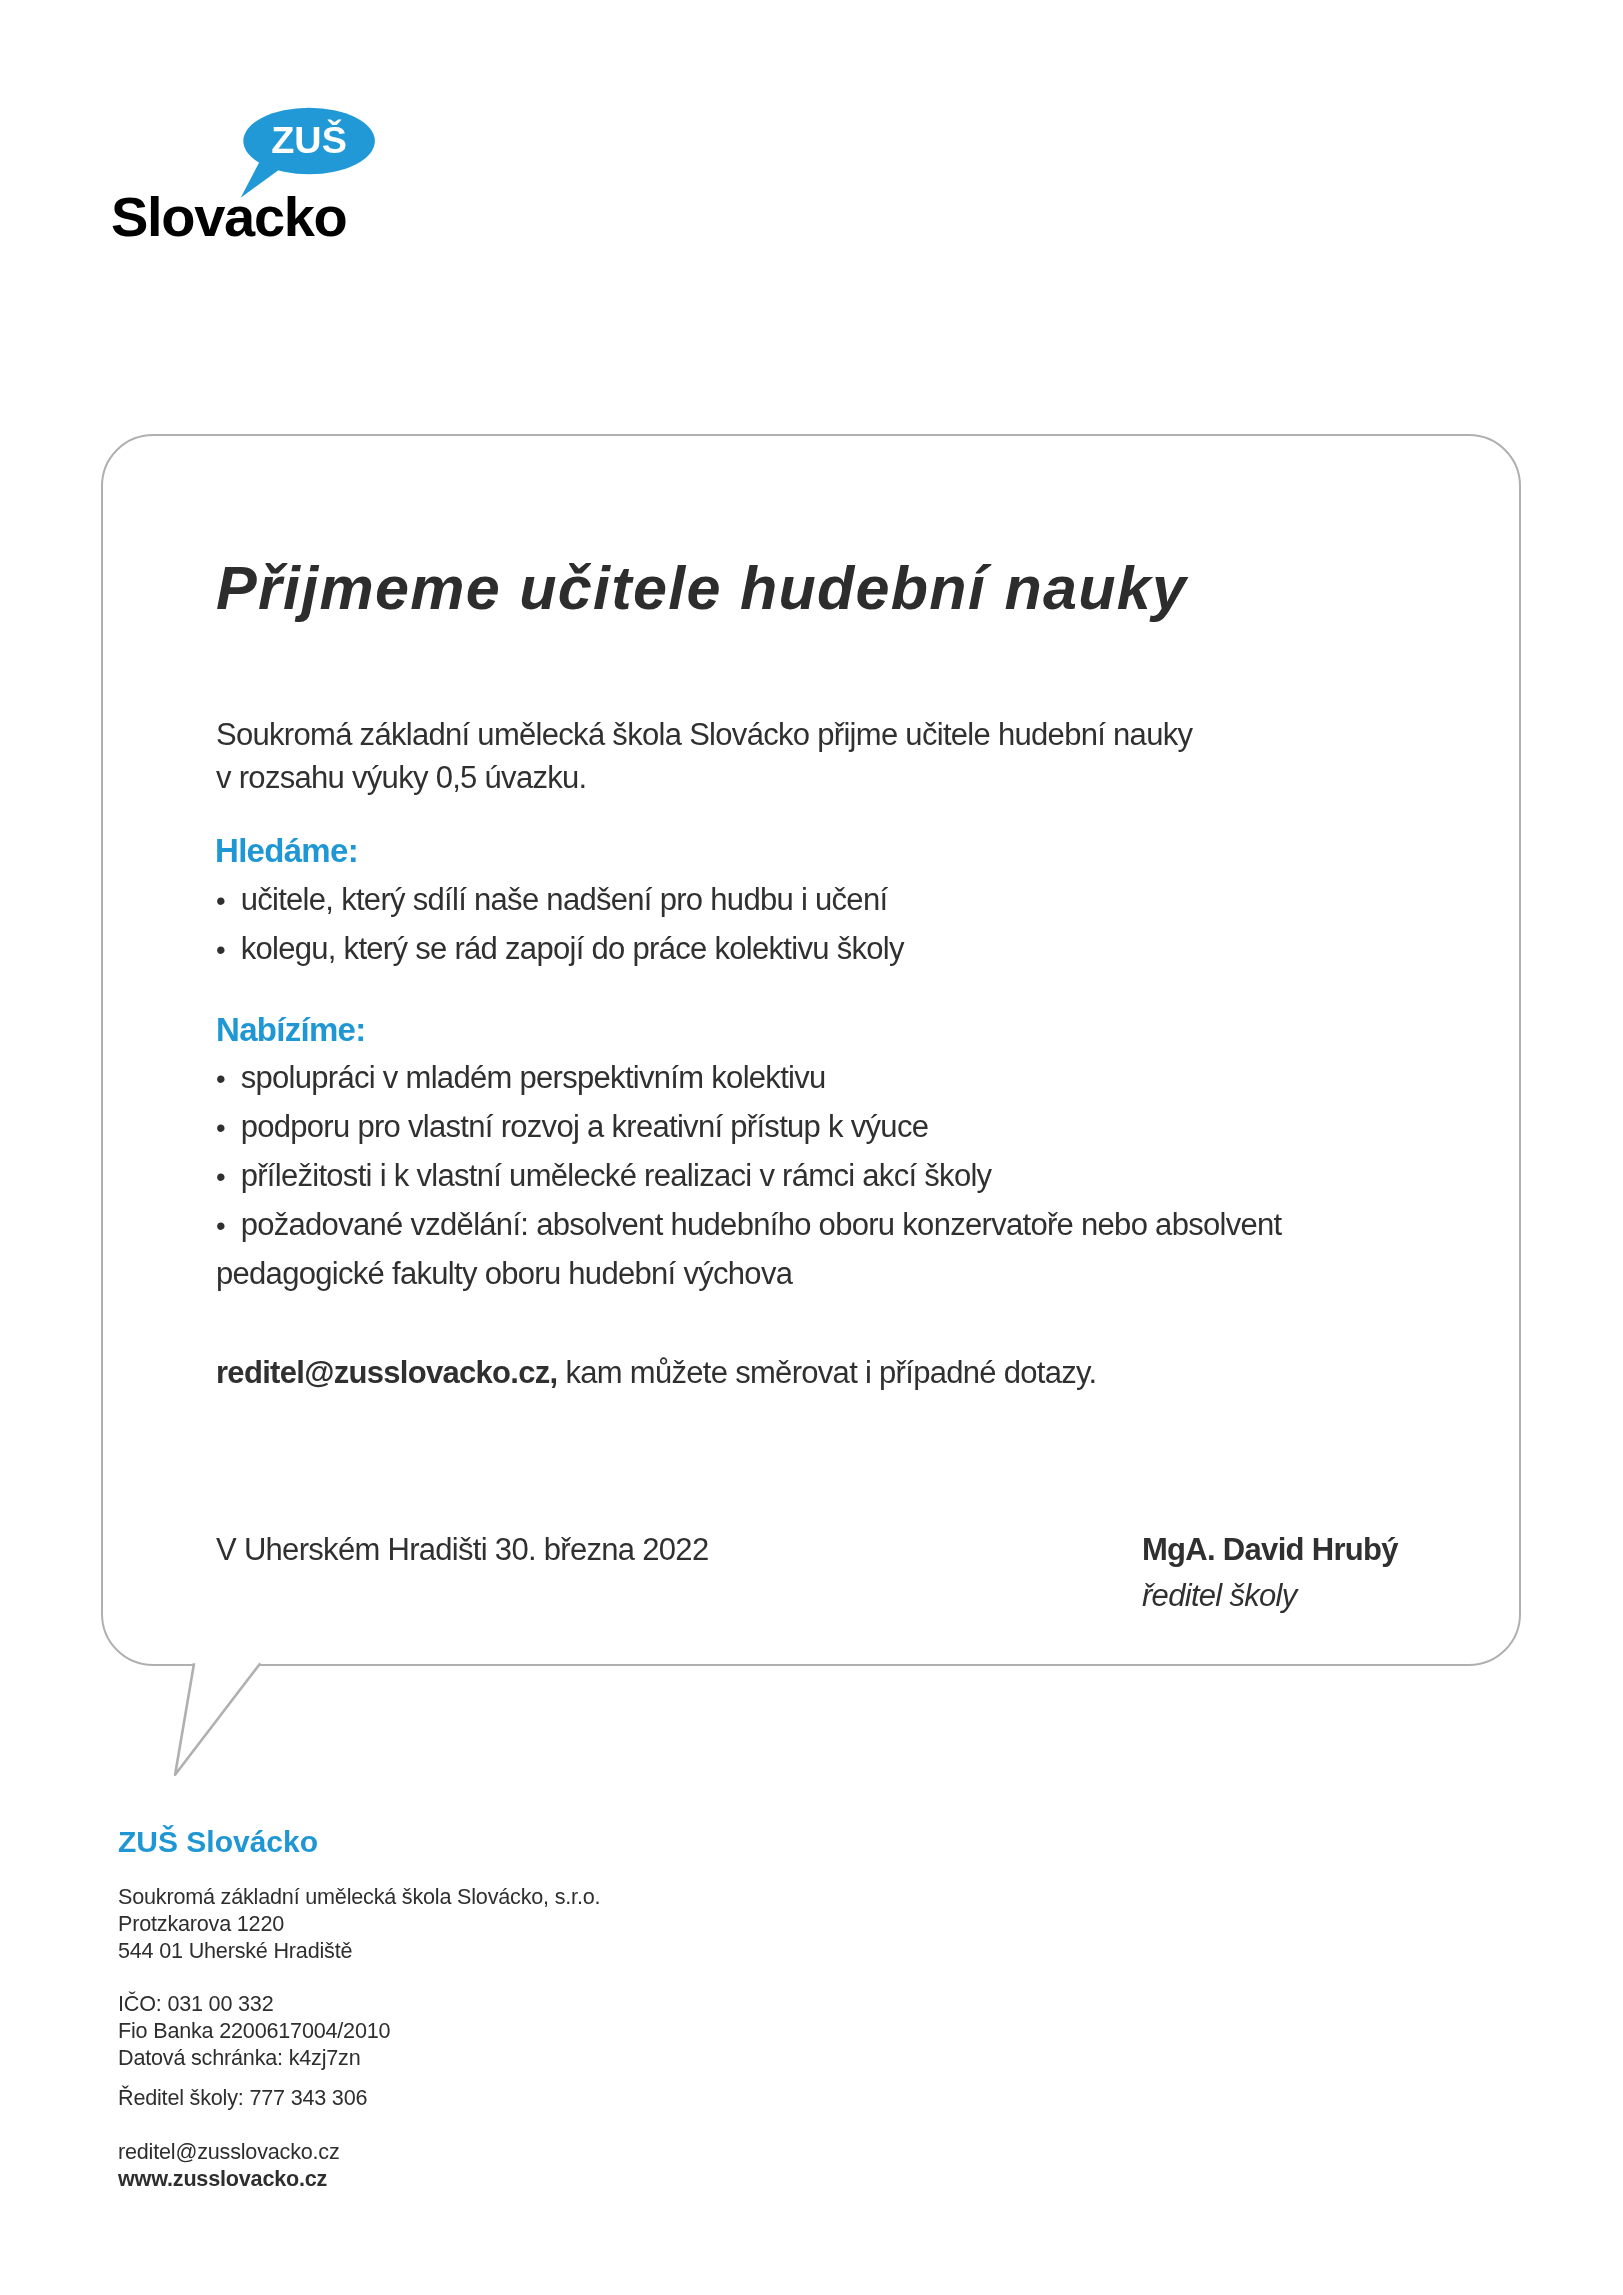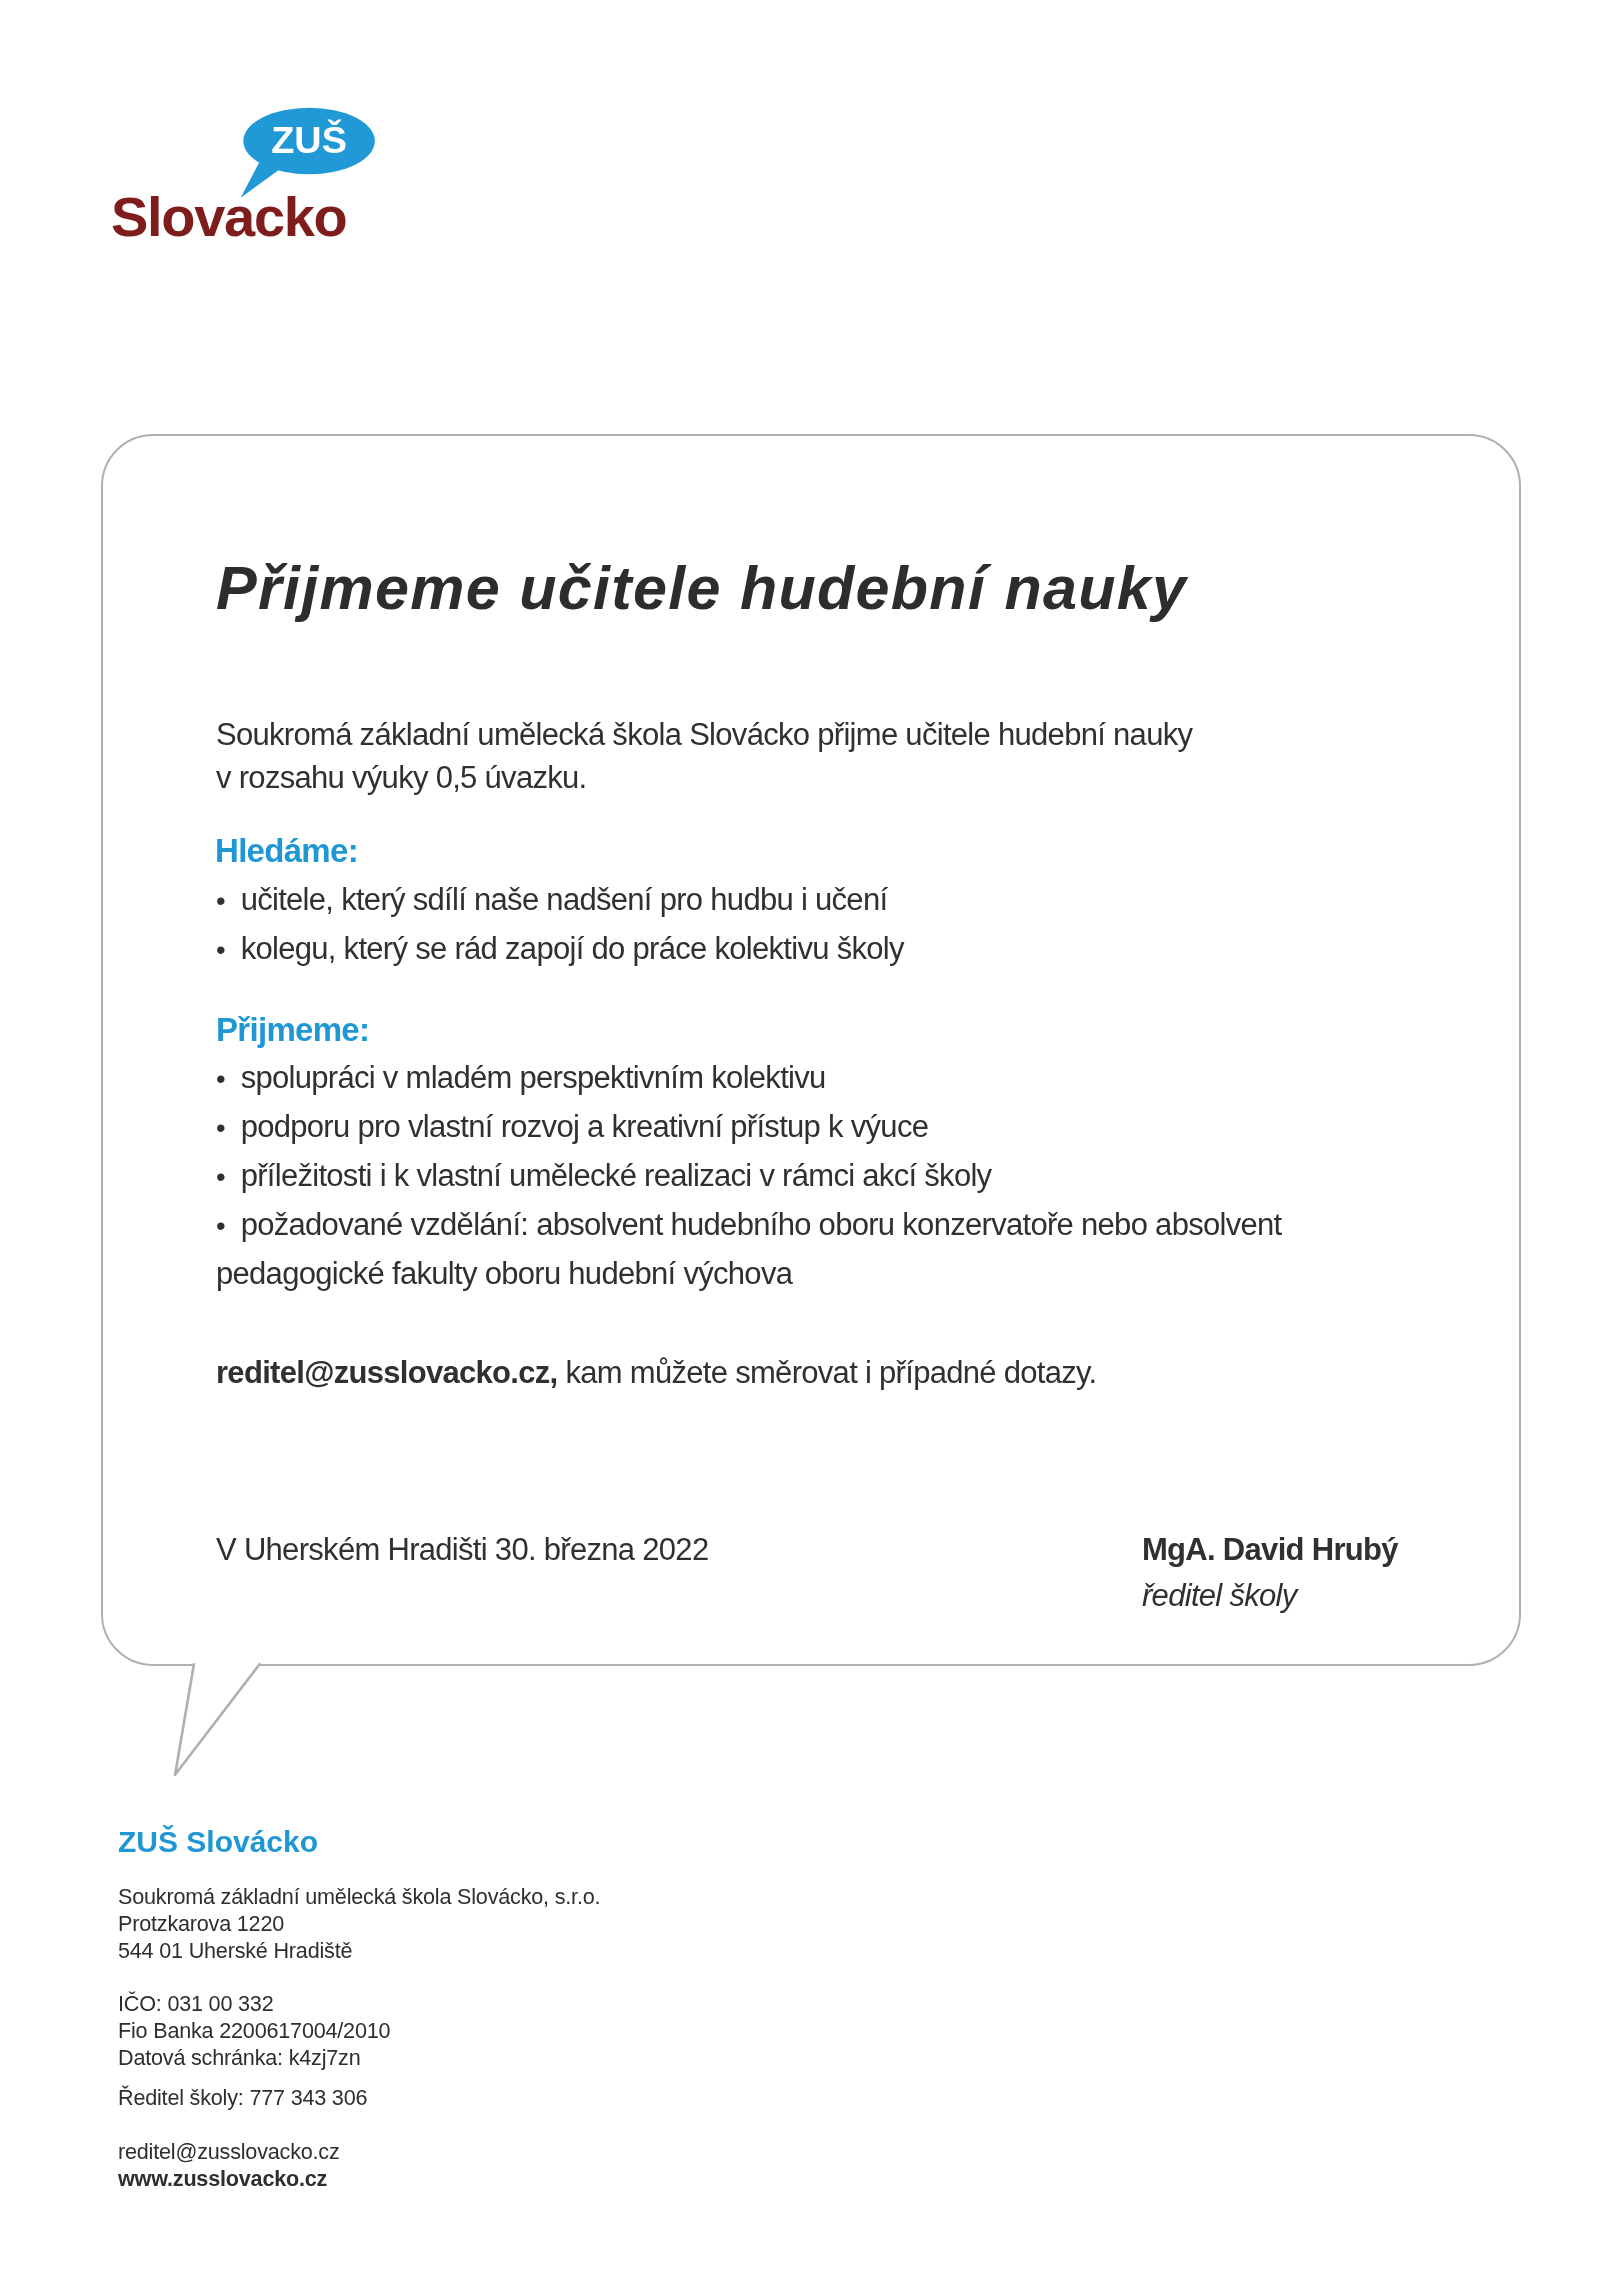--- a/index.html
+++ b/index.html
@@ -11,21 +11,21 @@
     font-family:"Liberation Sans", sans-serif;
     color:#2e2e2e;
     overflow:hidden;
   }
   .abs { position:absolute; }
 
   
   #logo-svg { left:108px; top:98px; width:281px; height:114px; }
   #logo-wordmark {
     left:111px; top:184px;
-    font-size:56px; font-weight:bold; color:#7f1d1d;
+    font-size:56px; font-weight:bold; color:#000000;
     letter-spacing:-1.3px;
     text-align:right;
   }
 
   
   #job-bubble {
     left:101px; top:434px;
     width:1420px; height:1232px;
     border:2.6px solid #b0b0b0;
     border-radius:52px;
@@ -107,21 +107,21 @@
 
   <div id="b1-1" class="abs body-text bullet-row">
     <span class="dot">•</span>
     <span>učitele, který sdílí naše nadšení pro hudbu i učení</span>
   </div>
   <div id="b1-2" class="abs body-text bullet-row">
     <span class="dot">•</span>
     <span>kolegu, který se rád zapojí do práce kolektivu školy</span>
   </div>
 
-  <div id="heading-nabizime" class="abs section-heading">Přijmeme:</div>
+  <div id="heading-nabizime" class="abs section-heading">Nabízíme:</div>
 
   <div id="b2-1" class="abs body-text bullet-row">
     <span class="dot">•</span>
     <span>spolupráci v mladém perspektivním kolektivu</span>
   </div>
   <div id="b2-2" class="abs body-text bullet-row">
     <span class="dot">•</span>
     <span>podporu pro vlastní rozvoj a kreativní přístup k výuce</span>
   </div>
   <div id="b2-3" class="abs body-text bullet-row">

